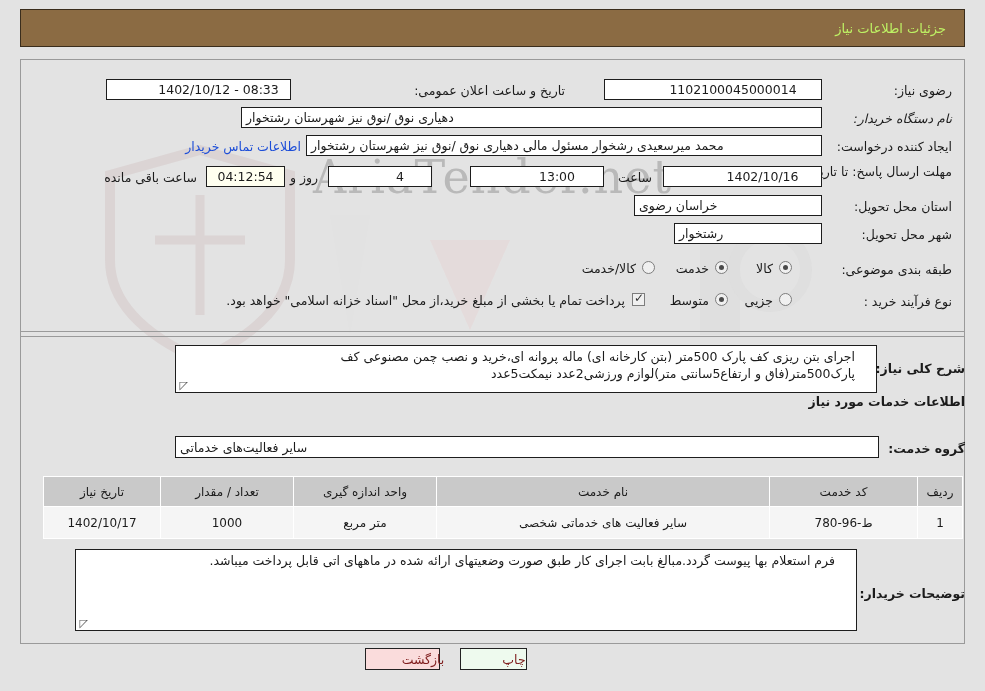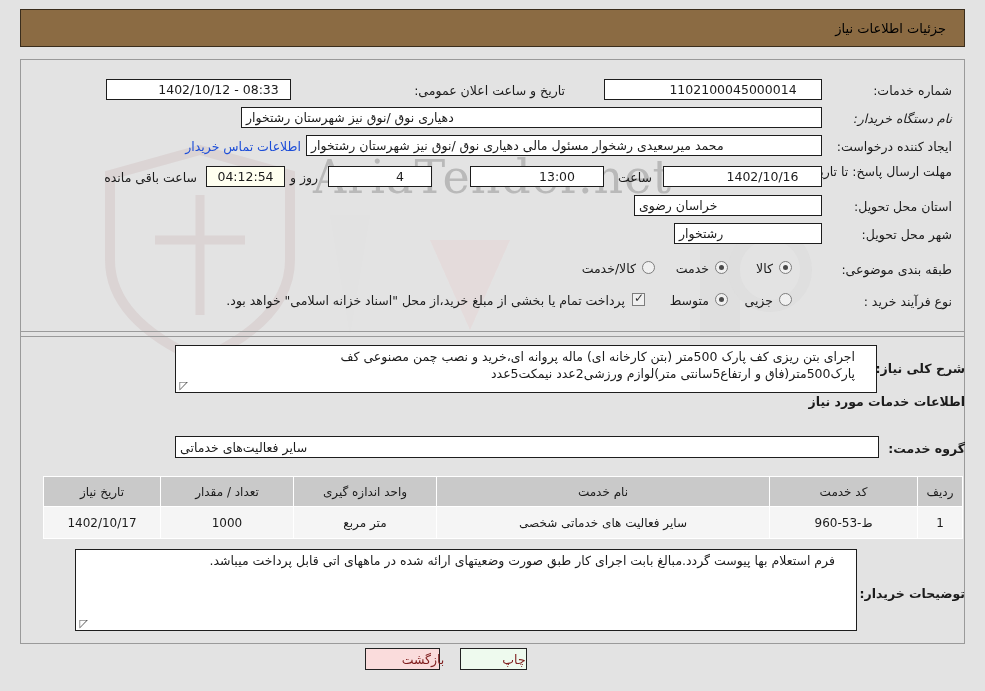--- a/index.html
+++ b/index.html
@@ -44,21 +44,21 @@
     width: 945px; height: 38px;
     background: #8b6b43;
     border: 1px solid #3a2d1c;
     box-sizing: border-box;
     display: flex;
     align-items: center;
     justify-content: flex-start;
     z-index: 3;
   }
   .titlebar span {
-    color: #000000;
+    color: #bef264;
     font-size: 13px;
     padding-right: 18px;
   }
   
   .outer {
     position: absolute;
     left: 20px; top: 59px;
     width: 945px; height: 585px;
     border-right: 1px solid #9a9a9a;
     border-left: 1px solid #9a9a9a;
@@ -229,21 +229,21 @@
   <div class="titlebar">
     <span>جزئیات اطلاعات نیاز</span>
   </div>
 
   <div class="outer"></div>
   <div class="hr" style="top:59px"></div>
   <div class="hr" style="top:331px"></div>
   <div class="hr" style="top:336px"></div>
   <div class="hr" style="top:643px"></div>
 
-  <div class="lbl" style="right:33px; top:83px;">شماره خدمات:</div>
+  <div class="lbl" style="right:33px; top:83px;">رضوی نیاز:</div>
   <div class="fld center" style="right:163px; top:79px; width:218px; height:21px;">1102100045000014</div>
 
   <div class="lbl" style="right:420px; top:83px;">تاریخ و ساعت اعلان عمومی:</div>
   <div class="fld center" style="right:694px; top:79px; width:185px; height:21px;">08:33 - 1402/10/12</div>
 
   <div class="lbl" style="right:33px; top:111px;font-style:italic;">نام دستگاه خریدار:</div>
   <div class="fld right" style="right:163px; top:107px; width:581px; height:21px;">دهیاری نوق /نوق نیز شهرستان رشتخوار</div>
 
   <div class="lbl" style="right:33px; top:139px;">ایجاد کننده درخواست:</div>
   <div class="fld right" style="right:163px; top:135px; width:516px; height:21px;">محمد میرسعیدی رشخوار مسئول مالی دهیاری نوق /نوق نیز شهرستان رشتخوار</div>
@@ -301,21 +301,21 @@
         <th style="width:145px">کد خدمت</th>
         <th style="width:330px">نام خدمت</th>
         <th style="width:140px">واحد اندازه گیری</th>
         <th style="width:130px">تعداد / مقدار</th>
         <th style="width:114px">تاریخ نیاز</th>
       </tr>
     </thead>
     <tbody>
       <tr>
         <td>1</td>
-        <td>ط-53-960</td>
+        <td>ط-96-780</td>
         <td>سایر فعالیت های خدماتی شخصی</td>
         <td>متر مربع</td>
         <td>1000</td>
         <td>1402/10/17</td>
       </tr>
     </tbody>
   </table>
 
   <div class="lbl bold" style="right:20px; top:586px;">توضیحات خریدار:</div>
   <div class="ta" style="right:128px; top:549px; width:782px; height:82px;">

